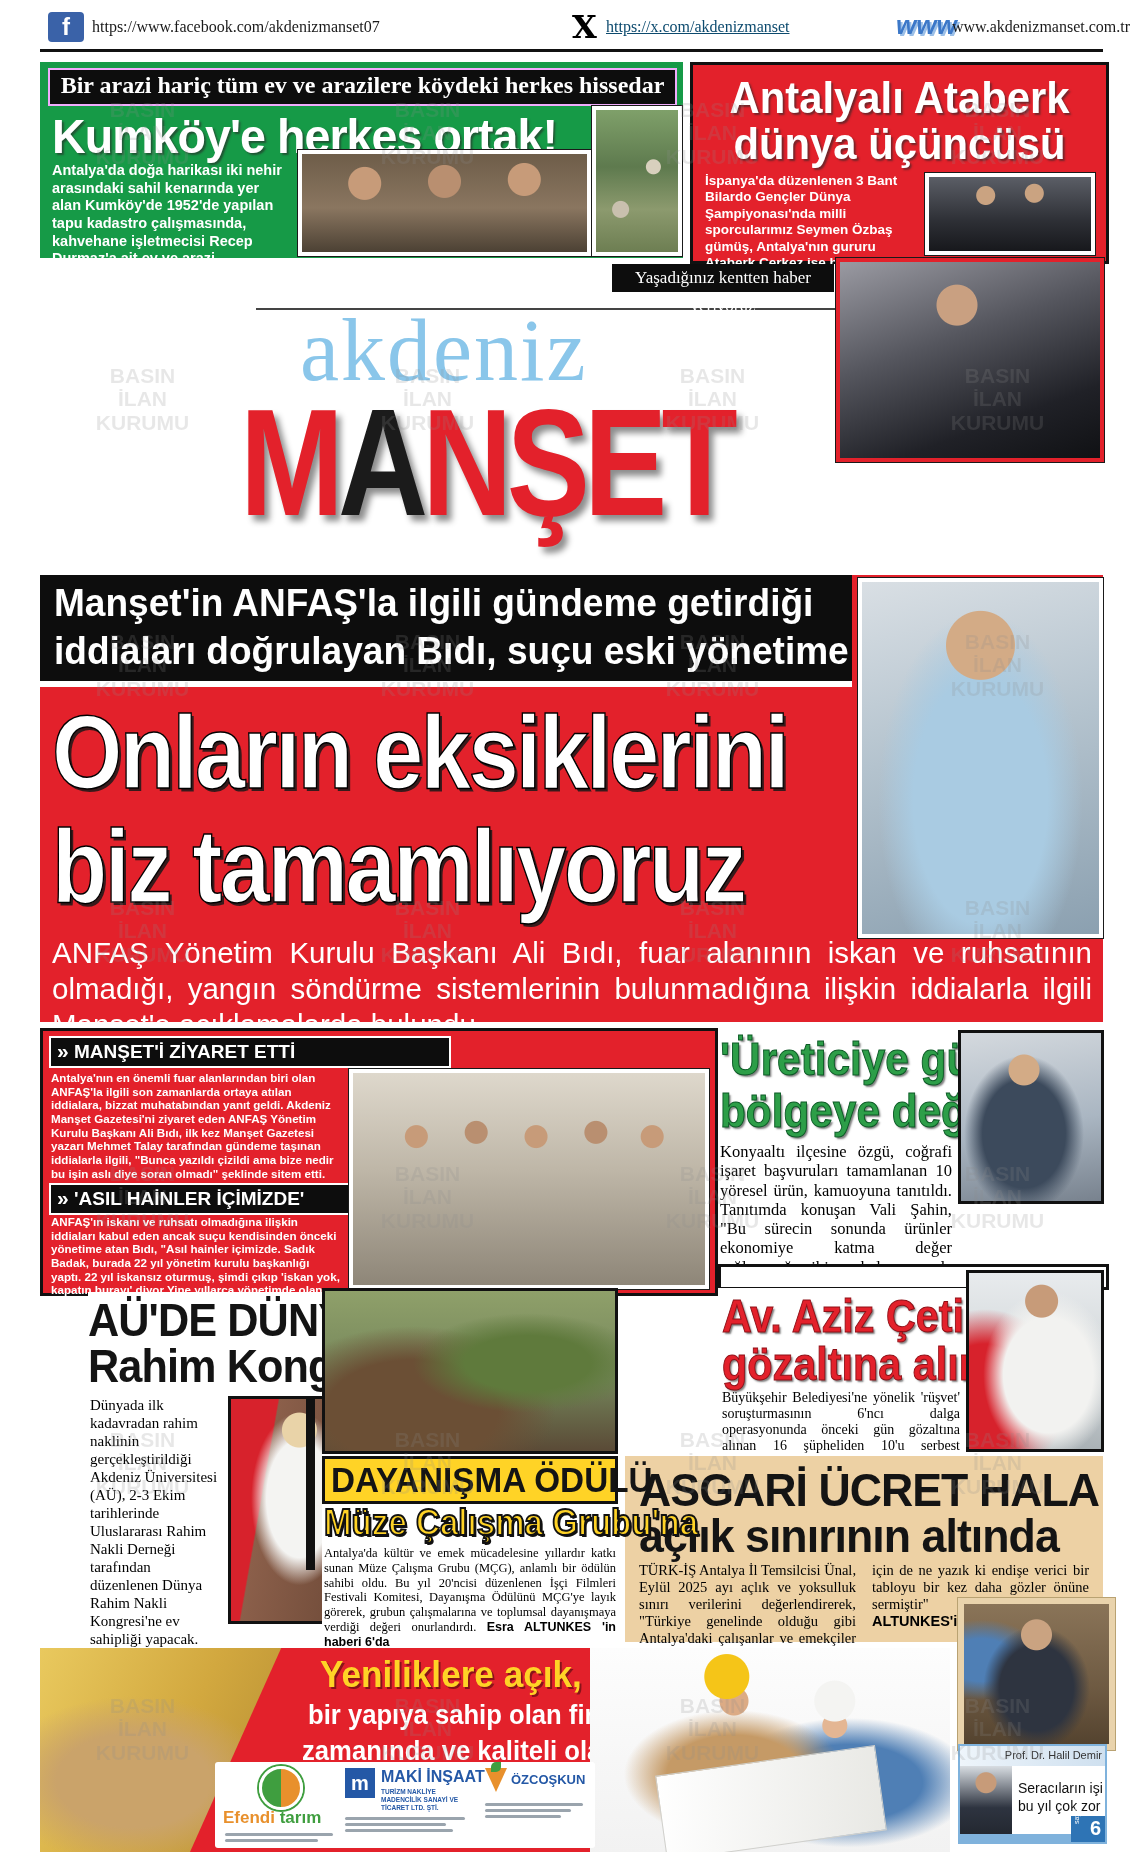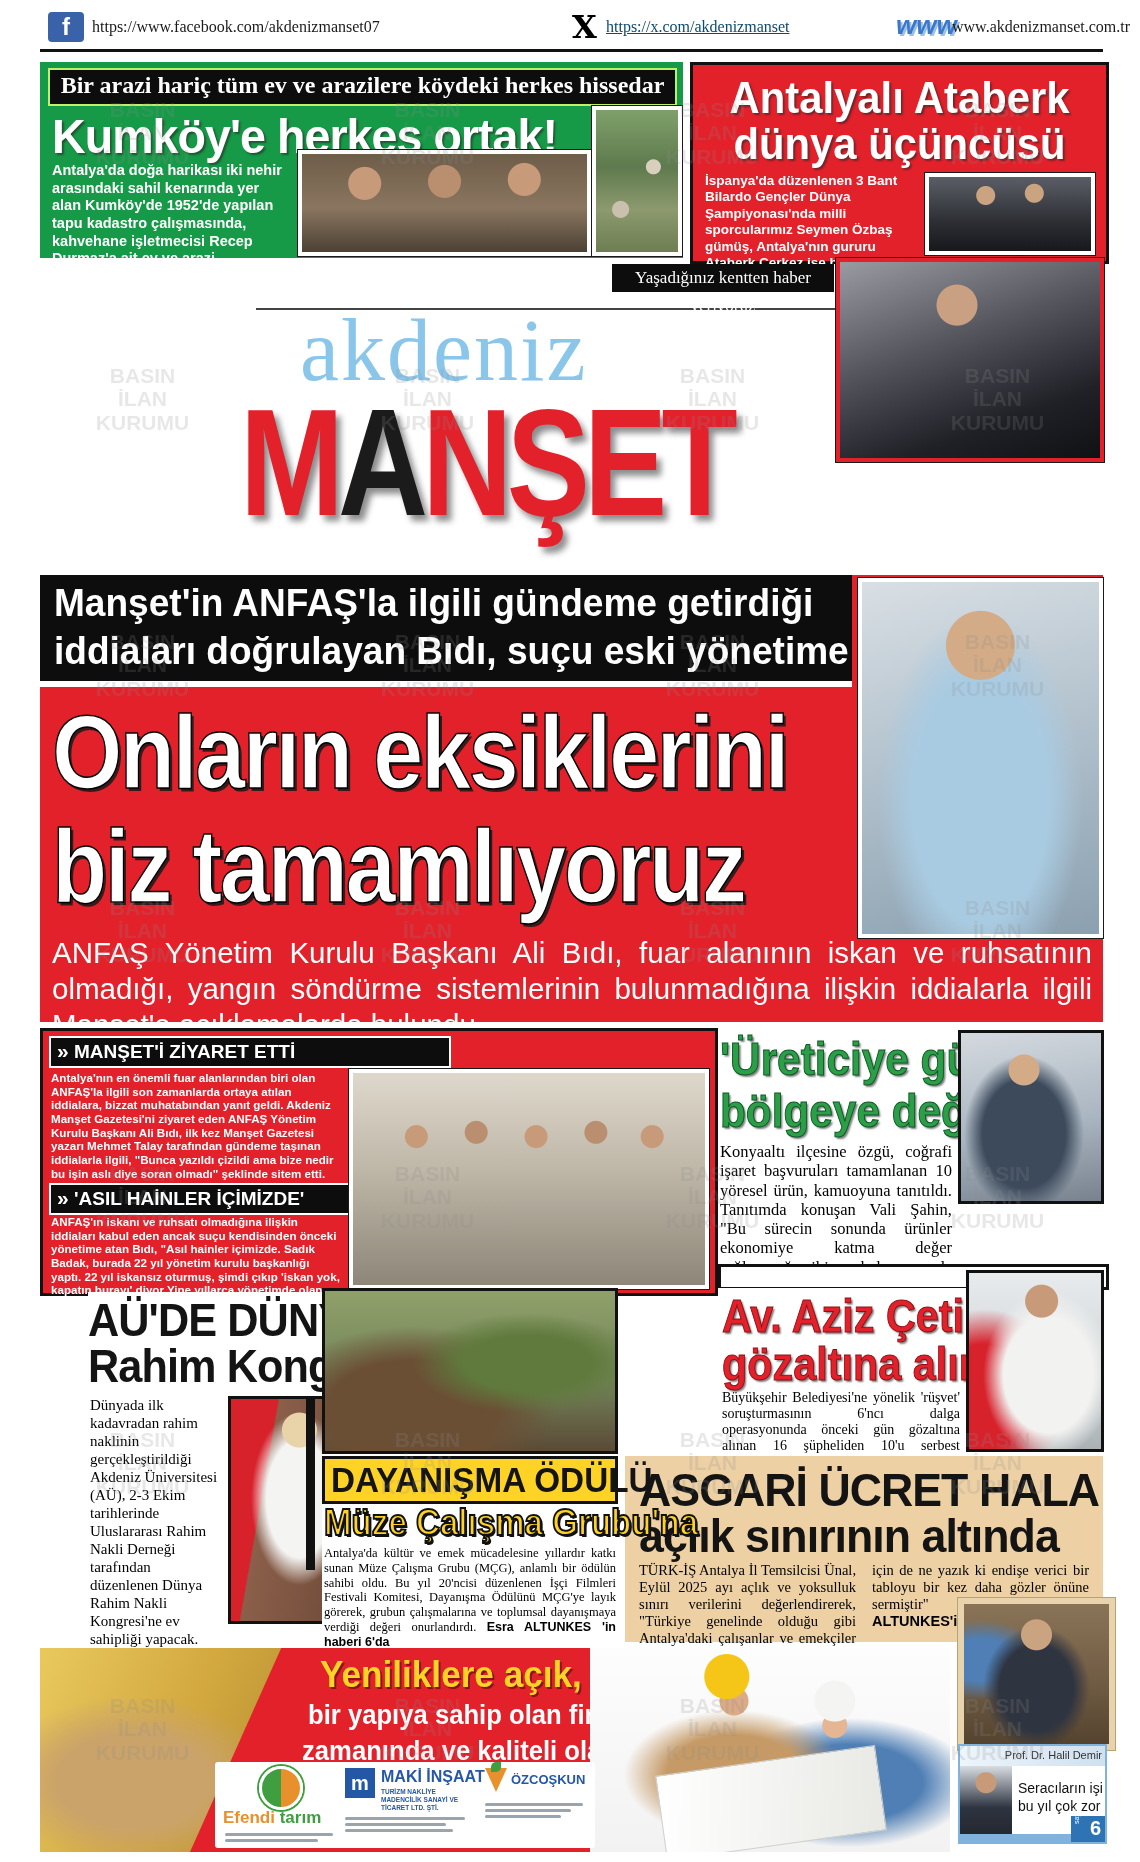--- a/index.html
+++ b/index.html
@@ -69,21 +69,21 @@
     <span class="abs" style="left:48px;top:12px;width:36px;height:30px;background:#3a62a8;border-radius:4px;color:#fff;font-weight:bold;font-size:24px;text-align:center;line-height:30px;">f</span>
     <span class="abs serif" style="left:92px;top:18px;font-size:16px;color:#1a1a1a;">https://www.facebook.com/akdenizmanset07</span>
     <span class="abs" style="left:572px;top:8px;font-size:32px;font-weight:bold;color:#000;font-family:'DejaVu Serif',serif;">X</span>
     <span class="abs serif" style="left:606px;top:18px;font-size:16px;color:#0c4a6e;text-decoration:underline;">https://x.com/akdenizmanset</span>
     <span class="abs" style="left:896px;top:10px;font-size:26px;font-weight:bold;font-style:italic;color:#3c78c8;text-shadow:2px 2px 0 #9cc0e8;">www</span>
     <span class="abs serif" style="left:952px;top:18px;font-size:16px;color:#1a1a1a;">www.akdenizmanset.com.tr</span>
     <div class="abs" style="left:40px;top:49px;width:1063px;height:3px;background:#111;"></div>
   </div>
 
   <div class="abs" style="left:40px;top:62px;width:643px;height:196px;background:#169A47;">
-    <div class="abs blackbar" style="left:8px;top:6px;width:625px;height:34px;border:2px solid #bef264;">
+    <div class="abs blackbar" style="left:8px;top:6px;width:625px;height:34px;border:2px solid #f0abfc;">
       <span class="serif b" style="display:block;text-align:center;font-size:24px;line-height:31px;">Bir arazi hariç tüm ev ve arazilere köydeki herkes hissedar</span>
     </div>
     <div class="abs white b nowrap softshadow cond" style="left:12px;top:46px;font-size:49px;transform:scaleX(.95);letter-spacing:-1px;">Kumköy'e herkes ortak!</div>
     <div class="abs white b" style="left:12px;top:100px;width:238px;font-size:14.5px;line-height:1.22;">
       <span>Antalya'da doğa harikası iki nehir arasındaki sahil kenarında yer alan Kumköy'de 1952'de yapılan tapu kadastro çalışmasında, kahvehane işletmecisi Recep Durmaz'a ait ev ve arazi haricindeki tüm arazi ve evlere bütün köylü hissedar.</span>
       <span style="font-size:15px;">Haberi 7'de</span>
     </div>
     <div class="ph" style="left:258px;top:88px;width:285px;height:98px;background:
       radial-gradient(circle at 22% 30%,#c79b79 0 16px,transparent 17px),
       radial-gradient(circle at 50% 28%,#b98f70 0 16px,transparent 17px),

